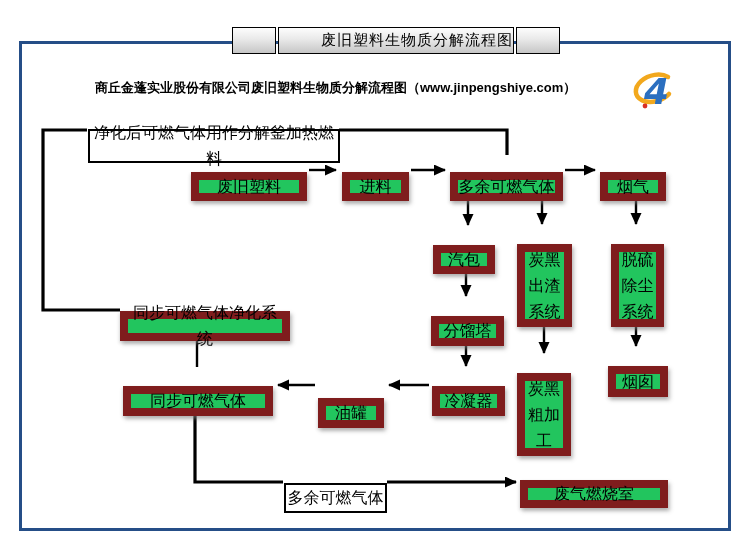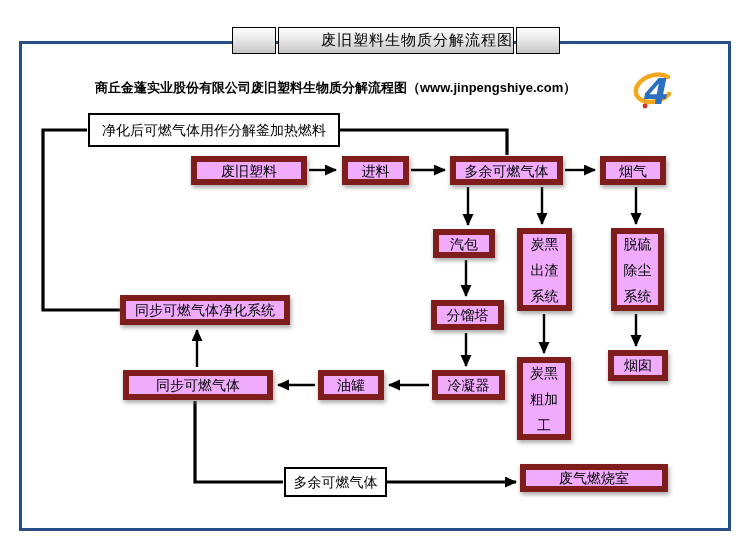--- a/index.html
+++ b/index.html
@@ -24,23 +24,23 @@
             font-size:13px;font-weight:bold;color:#000;z-index:2;white-space:nowrap;}
 
   #logo{position:absolute;left:628px;top:64px;width:50px;height:50px;z-index:2;}
 
   
   #edges{position:absolute;left:0;top:0;width:747px;height:541px;z-index:1;}
   #edges polyline{stroke:#000;fill:none;}
 
   
   .node{position:absolute;display:flex;align-items:center;justify-content:center;
-        text-align:center;font-size:14px;color:#000;box-sizing:border-box;
-        white-space:pre-line;line-height:26px;z-index:2;}
-  .node.green{background:#f0abfc;border:6px solid #7f1d1d;
+        text-align:center;font-size:16px;color:#000;box-sizing:border-box;
+        white-space:pre-line;line-height:26px;z-index:2;margin-top:16px;}
+  .node.green{background:#22c55e;border:8px solid #7f1d1d;
               box-shadow:2px 3px 4px rgba(110,110,110,.45),-1px 2px 3px rgba(170,170,170,.3);}
   .node.white{background:#fff;border:2.5px solid #000;z-index:3;}
 </style>
 </head>
 <body>
 
 <div id="page">
 
   <div id="frame"></div>
 
@@ -95,20 +95,20 @@
 系统</div>
       <div class="node green" style="left: 611px; top: 228px; width: 53px; height: 83px;">脱硫
 除尘
 系统</div>
       <div class="node green" style="left: 431px; top: 300px; width: 73px; height: 30px;">分馏塔</div>
       <div class="node green" style="left: 432px; top: 370px; width: 73px; height: 30px;">冷凝器</div>
       <div class="node green" style="left: 517px; top: 357px; width: 54px; height: 83px;">炭黑
 粗加
 工</div>
       <div class="node green" style="left: 608px; top: 350px; width: 60px; height: 31px; font-family: Liberation Serif, serif;">烟囱</div>
-      <div class="node green" style="left: 318px; top: 370px; width: 66px; height: 30px;">油罐</div>
+      <div class="node green" style="left: 318px; top: 382px; width: 66px; height: 30px;">油罐</div>
       <div class="node green" style="left: 123px; top: 370px; width: 150px; height: 30px;">同步可燃气体</div>
       <div class="node green" style="left: 120px; top: 295px; width: 170px; height: 30px;">同步可燃气体净化系统</div>
       <div class="node white" style="left: 284px; top: 467px; width: 103px; height: 30px;">多余可燃气体</div>
       <div class="node green" style="left: 520px; top: 464px; width: 148px; height: 28px;">废气燃烧室</div>
     </div>
 
 </div>
 
 </body></html>

